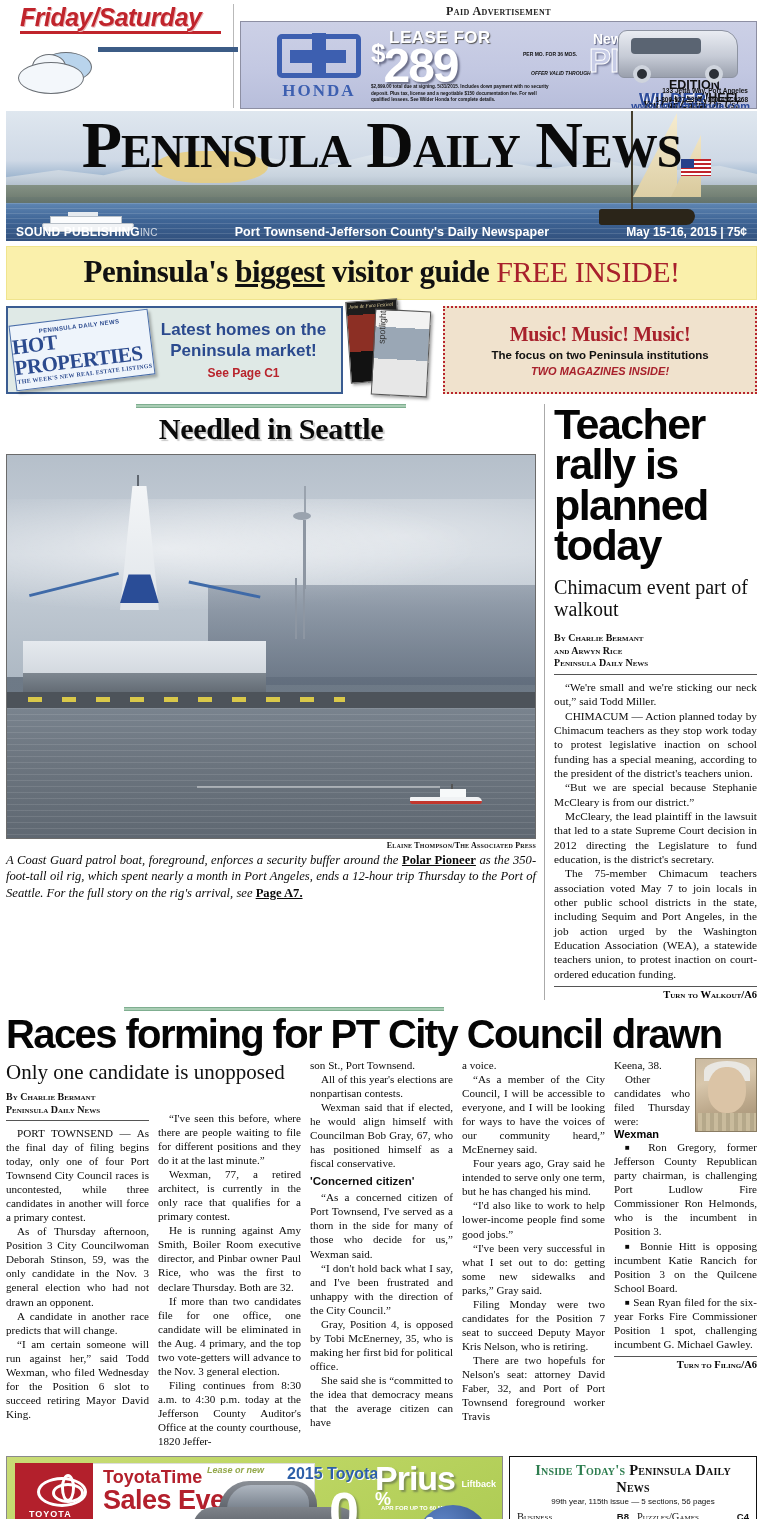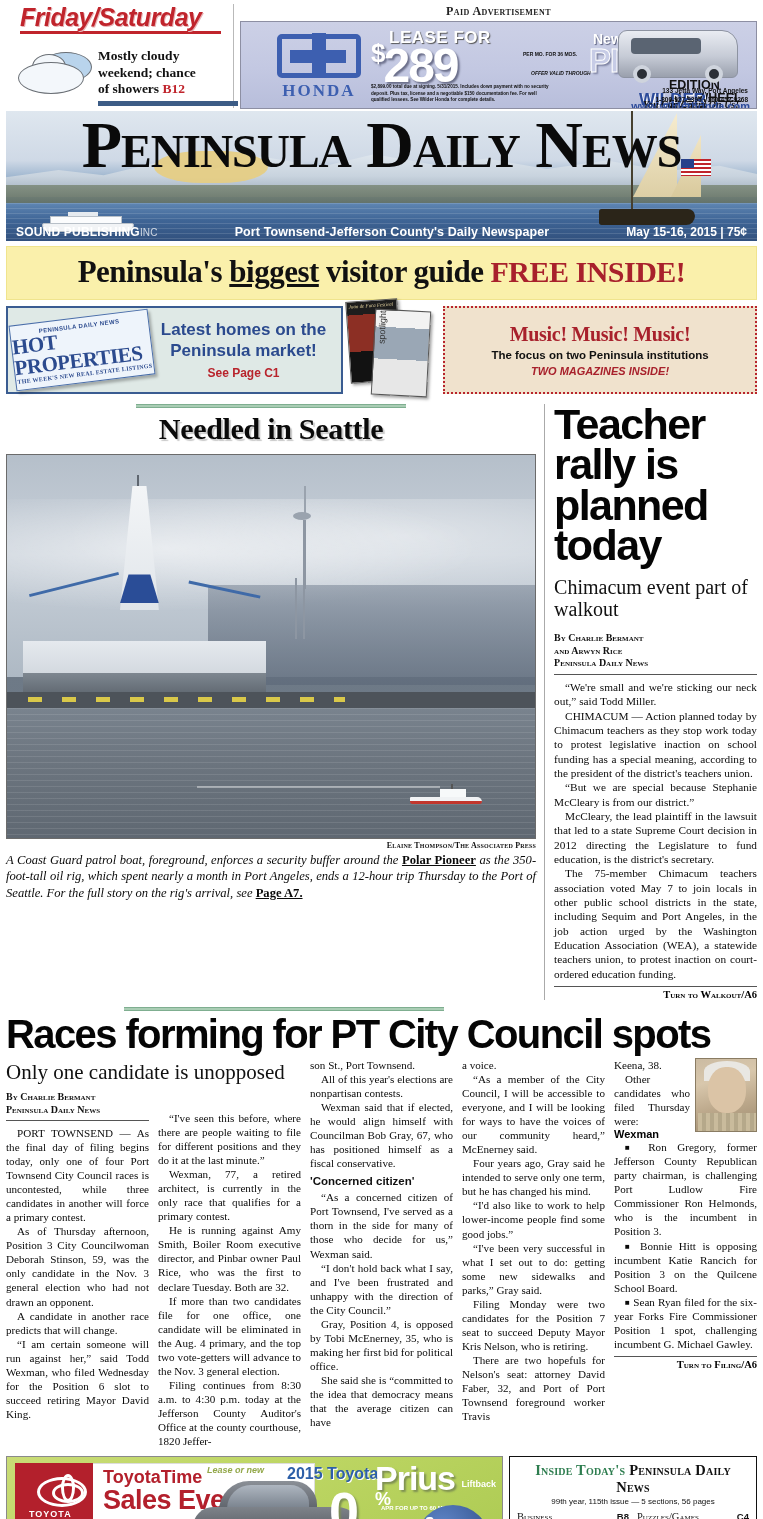--- a/index.html
+++ b/index.html
@@ -171,21 +171,21 @@
   .promo-yellow{
     margin-top:5px; background:#faf0ab; border:1px solid #f0e48d;
     text-align:center; padding:7px 0 9px; position:relative;
   }
   .promo-yellow .t1{
     font-family:"Liberation Serif", serif; font-weight:bold; font-size:31px; color:#111;
     letter-spacing:-0.5px; display:inline-block; vertical-align:middle;
   }
   .promo-yellow .t1 u{ text-decoration:underline; text-underline-offset:2px;}
   .promo-yellow .t2{
-    font-family:"Liberation Serif", serif; font-weight:bold; font-size:30px; color:#a8212c;
+    font-family:"Liberation Serif", serif; font-weight:normal; font-size:30px; color:#a8212c;
     letter-spacing:-0.5px; display:inline-block; vertical-align:middle; margin-left:3px;
   }
 
   
   .promo-row{ display:flex; margin-top:6px; height:88px; gap:0; }
   .hotprop{
     width:337px; border:2px solid #3a5c91; background:#dfe9e6; position:relative;
     display:flex; align-items:center;
   }
   .hp-card{
@@ -414,26 +414,20 @@
     <div class="wx">
       <div class="wx-day">Friday/Saturday</div>
       <div class="wx-underline"></div>
       <div class="wx-body">
         <div class="cloud-icon">
           <div class="c2"></div>
             <div class="c3"></div>
             <div class="c1"></div>
         </div>
         <div>
-          <div class="wx-text">
-            <div>Mostly cloudy</div>
-            <div>weekend; chance</div>
-            <div><span>of showers</span>
-              <span class="b12">B12</span></div>
-          </div>
           <div class="wx-rule"></div>
         </div>
       </div>
     </div>
 
     <div class="adcol">
       <div class="paidad">Paid Advertisement</div>
       <div class="honda-ad">
         <div class="honda-logo">
           <div class="honda-h"></div>
@@ -579,21 +573,21 @@
         <p>“But we are special because Stephanie McCleary is from our district.”</p>
         <p>McCleary, the lead plaintiff in the lawsuit that led to a state Supreme Court decision in 2012 directing the Legislature to fund education, is the district's secretary.</p>
         <p>The 75-member Chimacum teachers association voted May 7 to join locals in other public school districts in the state, including Sequim and Port Angeles, in the job action urged by the Washington Education Association (WEA), a statewide teachers union, to protest inaction on court-ordered education funding.</p>
       </div>
       <div class="jump">Turn to Walkout/A6</div>
     </div>
   </div>
 
   <div class="bottom">
     <div class="greenrule2"></div>
-    <div class="hl-races">Races forming for PT City Council spots</div>
+    <div class="hl-races">Races forming for PT City Council drawn</div>
 
     <div class="cols5">
 
       <div class="col5">
         <div class="sub-races" style="width:300px;">Only one candidate is unopposed</div>
         <div class="byline">
           <div>By Charlie Bermant</div>
           <div>Peninsula Daily News</div>
         </div>
         <div class="byrule"></div>
@@ -603,21 +597,21 @@
           <p>A candidate in another race predicts that will change.</p>
           <p>“I am certain someone will run against her,” said Todd Wexman, who filed Wednesday for the Position 6 slot to succeed retiring Mayor David King.</p>
         </div>
       </div>
 
       <div class="col5">
         <div style="height:53px;"></div>
         <div class="bodytext">
           <p>“I've seen this before, where there are people waiting to file for different positions and they do it at the last minute.”</p>
           <p>Wexman, 77, a retired architect, is currently in the only race that qualifies for a primary contest.</p>
-          <p>He is running against Amy Smith, Boiler Room executive director, and Pinbar owner Paul Rice, who was the first to declare Tuesday. Both are 32.</p>
+          <p>He is running against Amy Smith, Boiler Room executive director, and Pinbar owner Paul Rice, who was the first to declare Thursday. Both are 32.</p>
           <p>If more than two candidates file for one office, one candidate will be eliminated in the Aug. 4 primary, and the top two vote-getters will advance to the Nov. 3 general election.</p>
           <p>Filing continues from 8:30 a.m. to 4:30 p.m. today at the Jefferson County Auditor's Office at the county courthouse, 1820 Jeffer-</p>
         </div>
       </div>
 
       <div class="col5">
         <div class="bodytext">
           <p style="text-indent:0;">son St., Port Townsend.</p>
           <p>All of this year's elections are nonpartisan contests.</p>
           <p>Wexman said that if elected, he would align himself with Councilman Bob Gray, 67, who has positioned himself as a fiscal conservative.</p>

